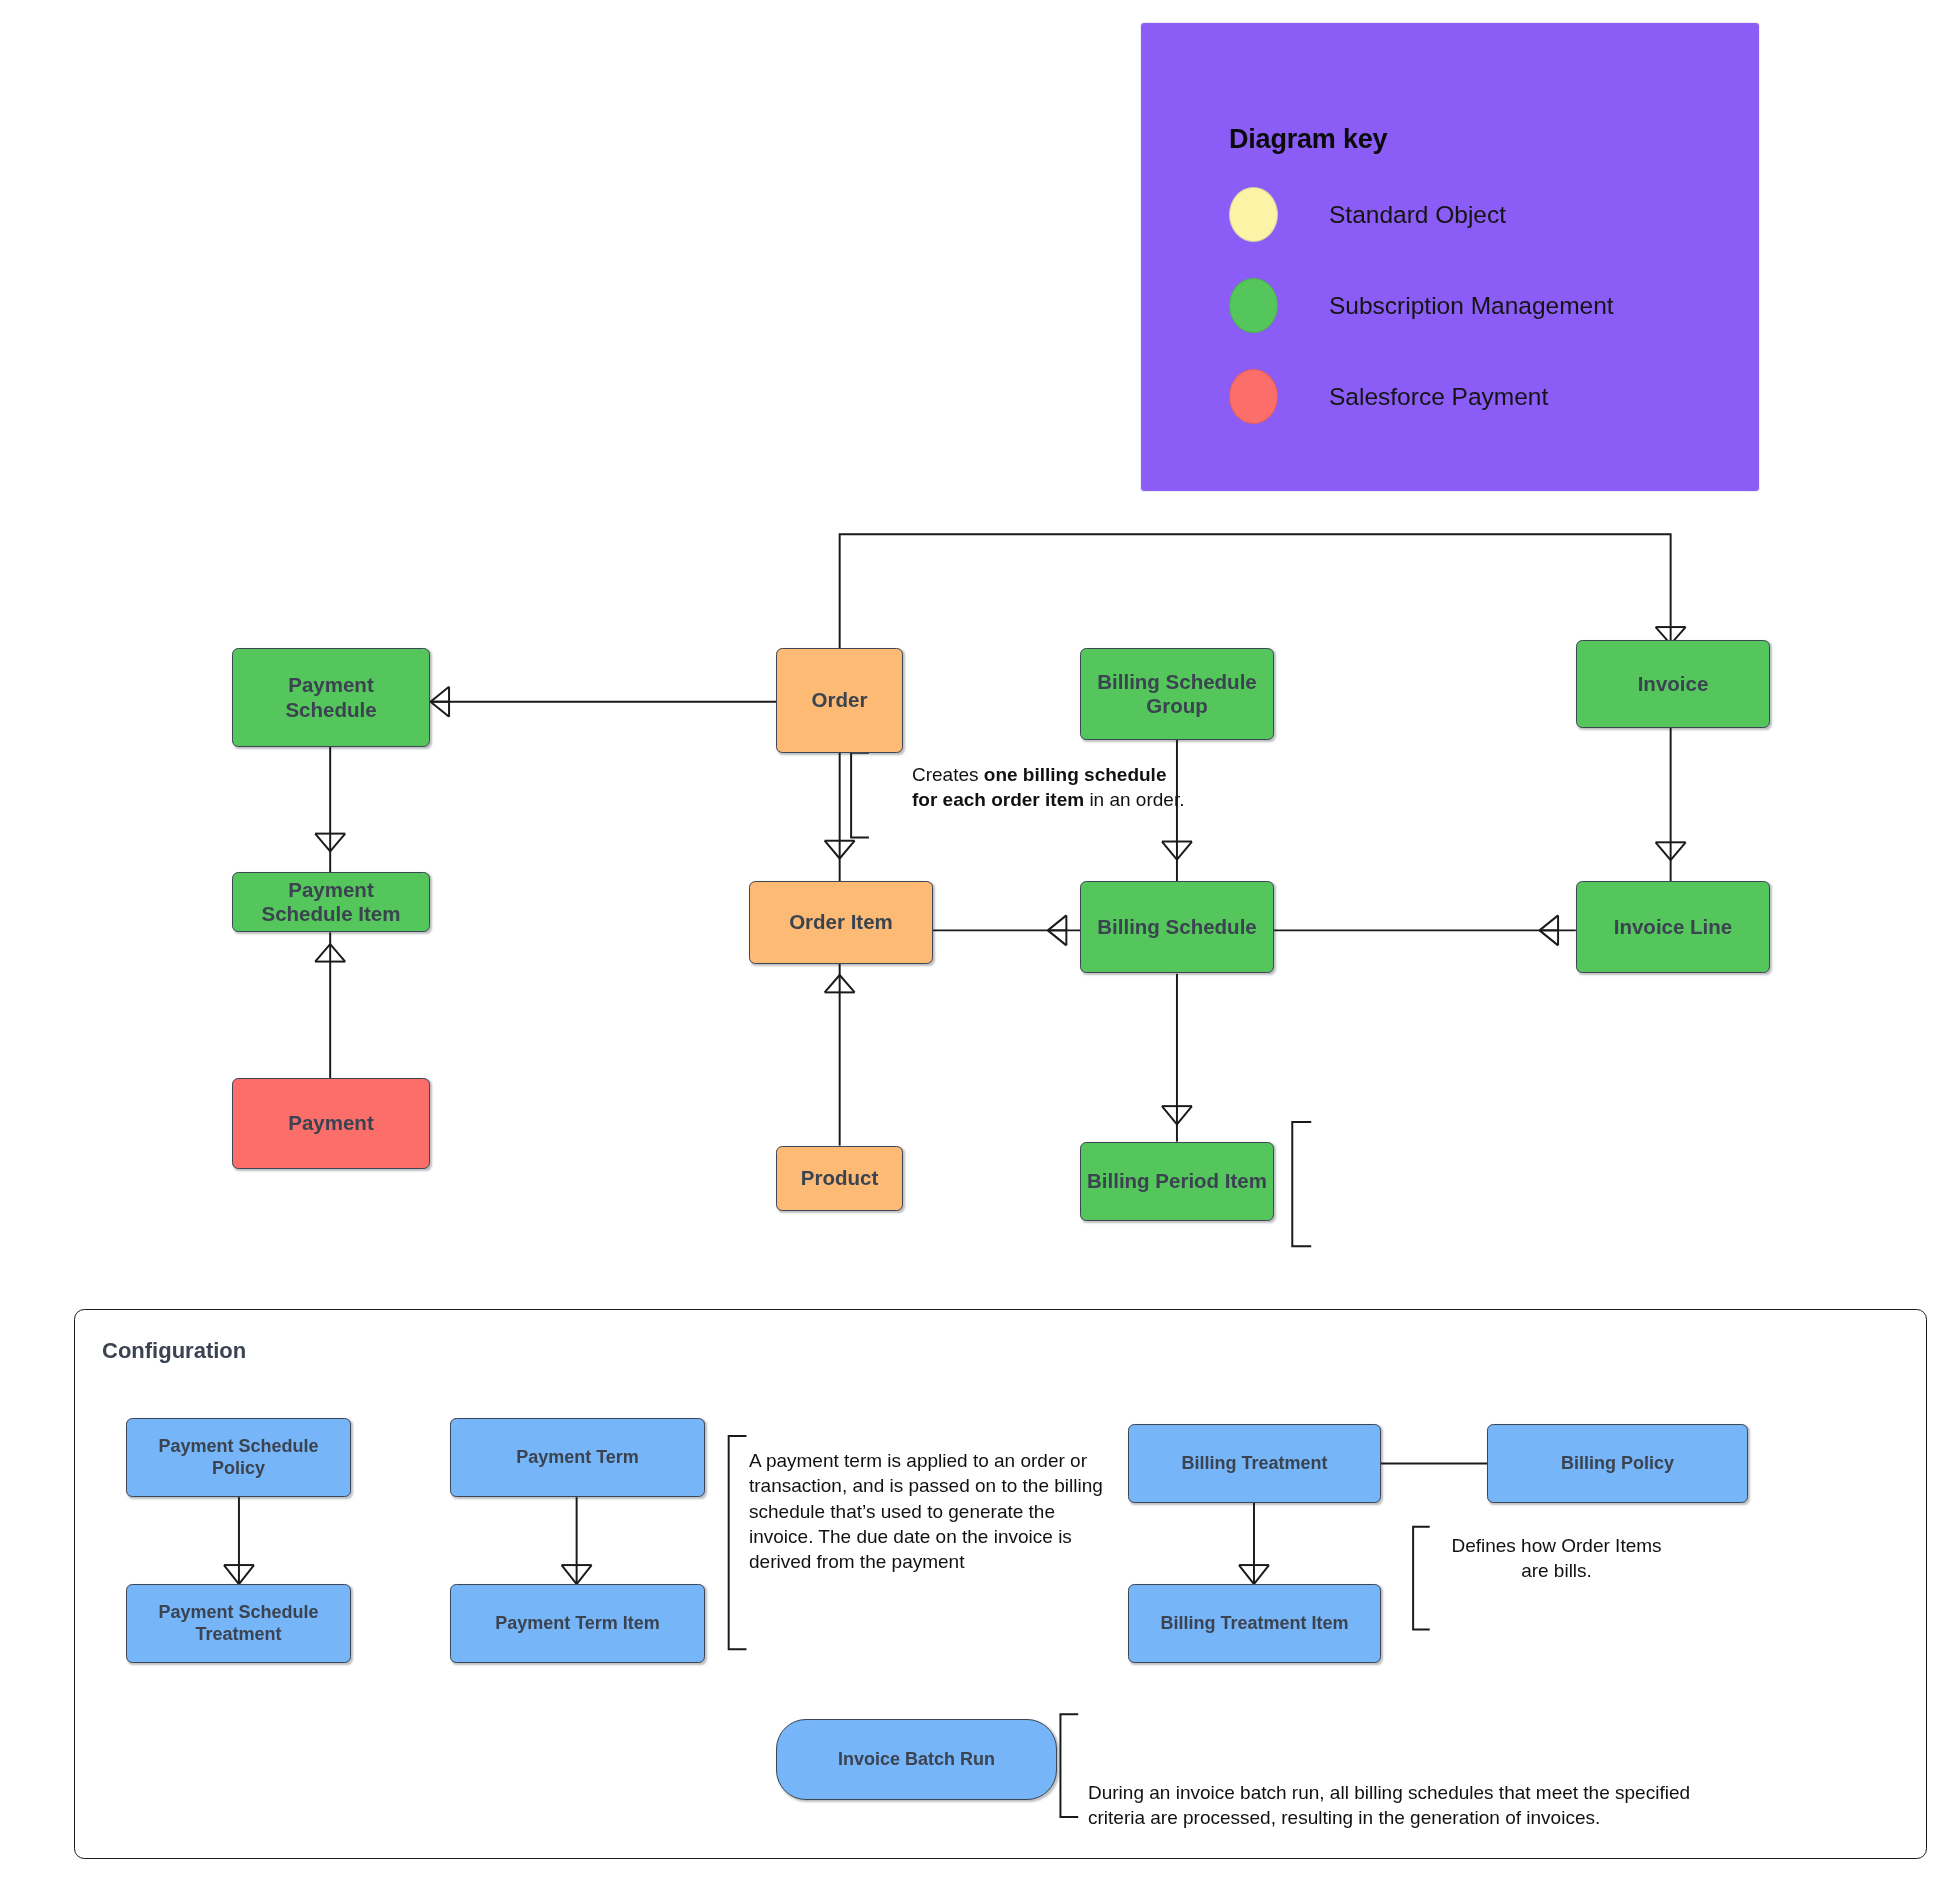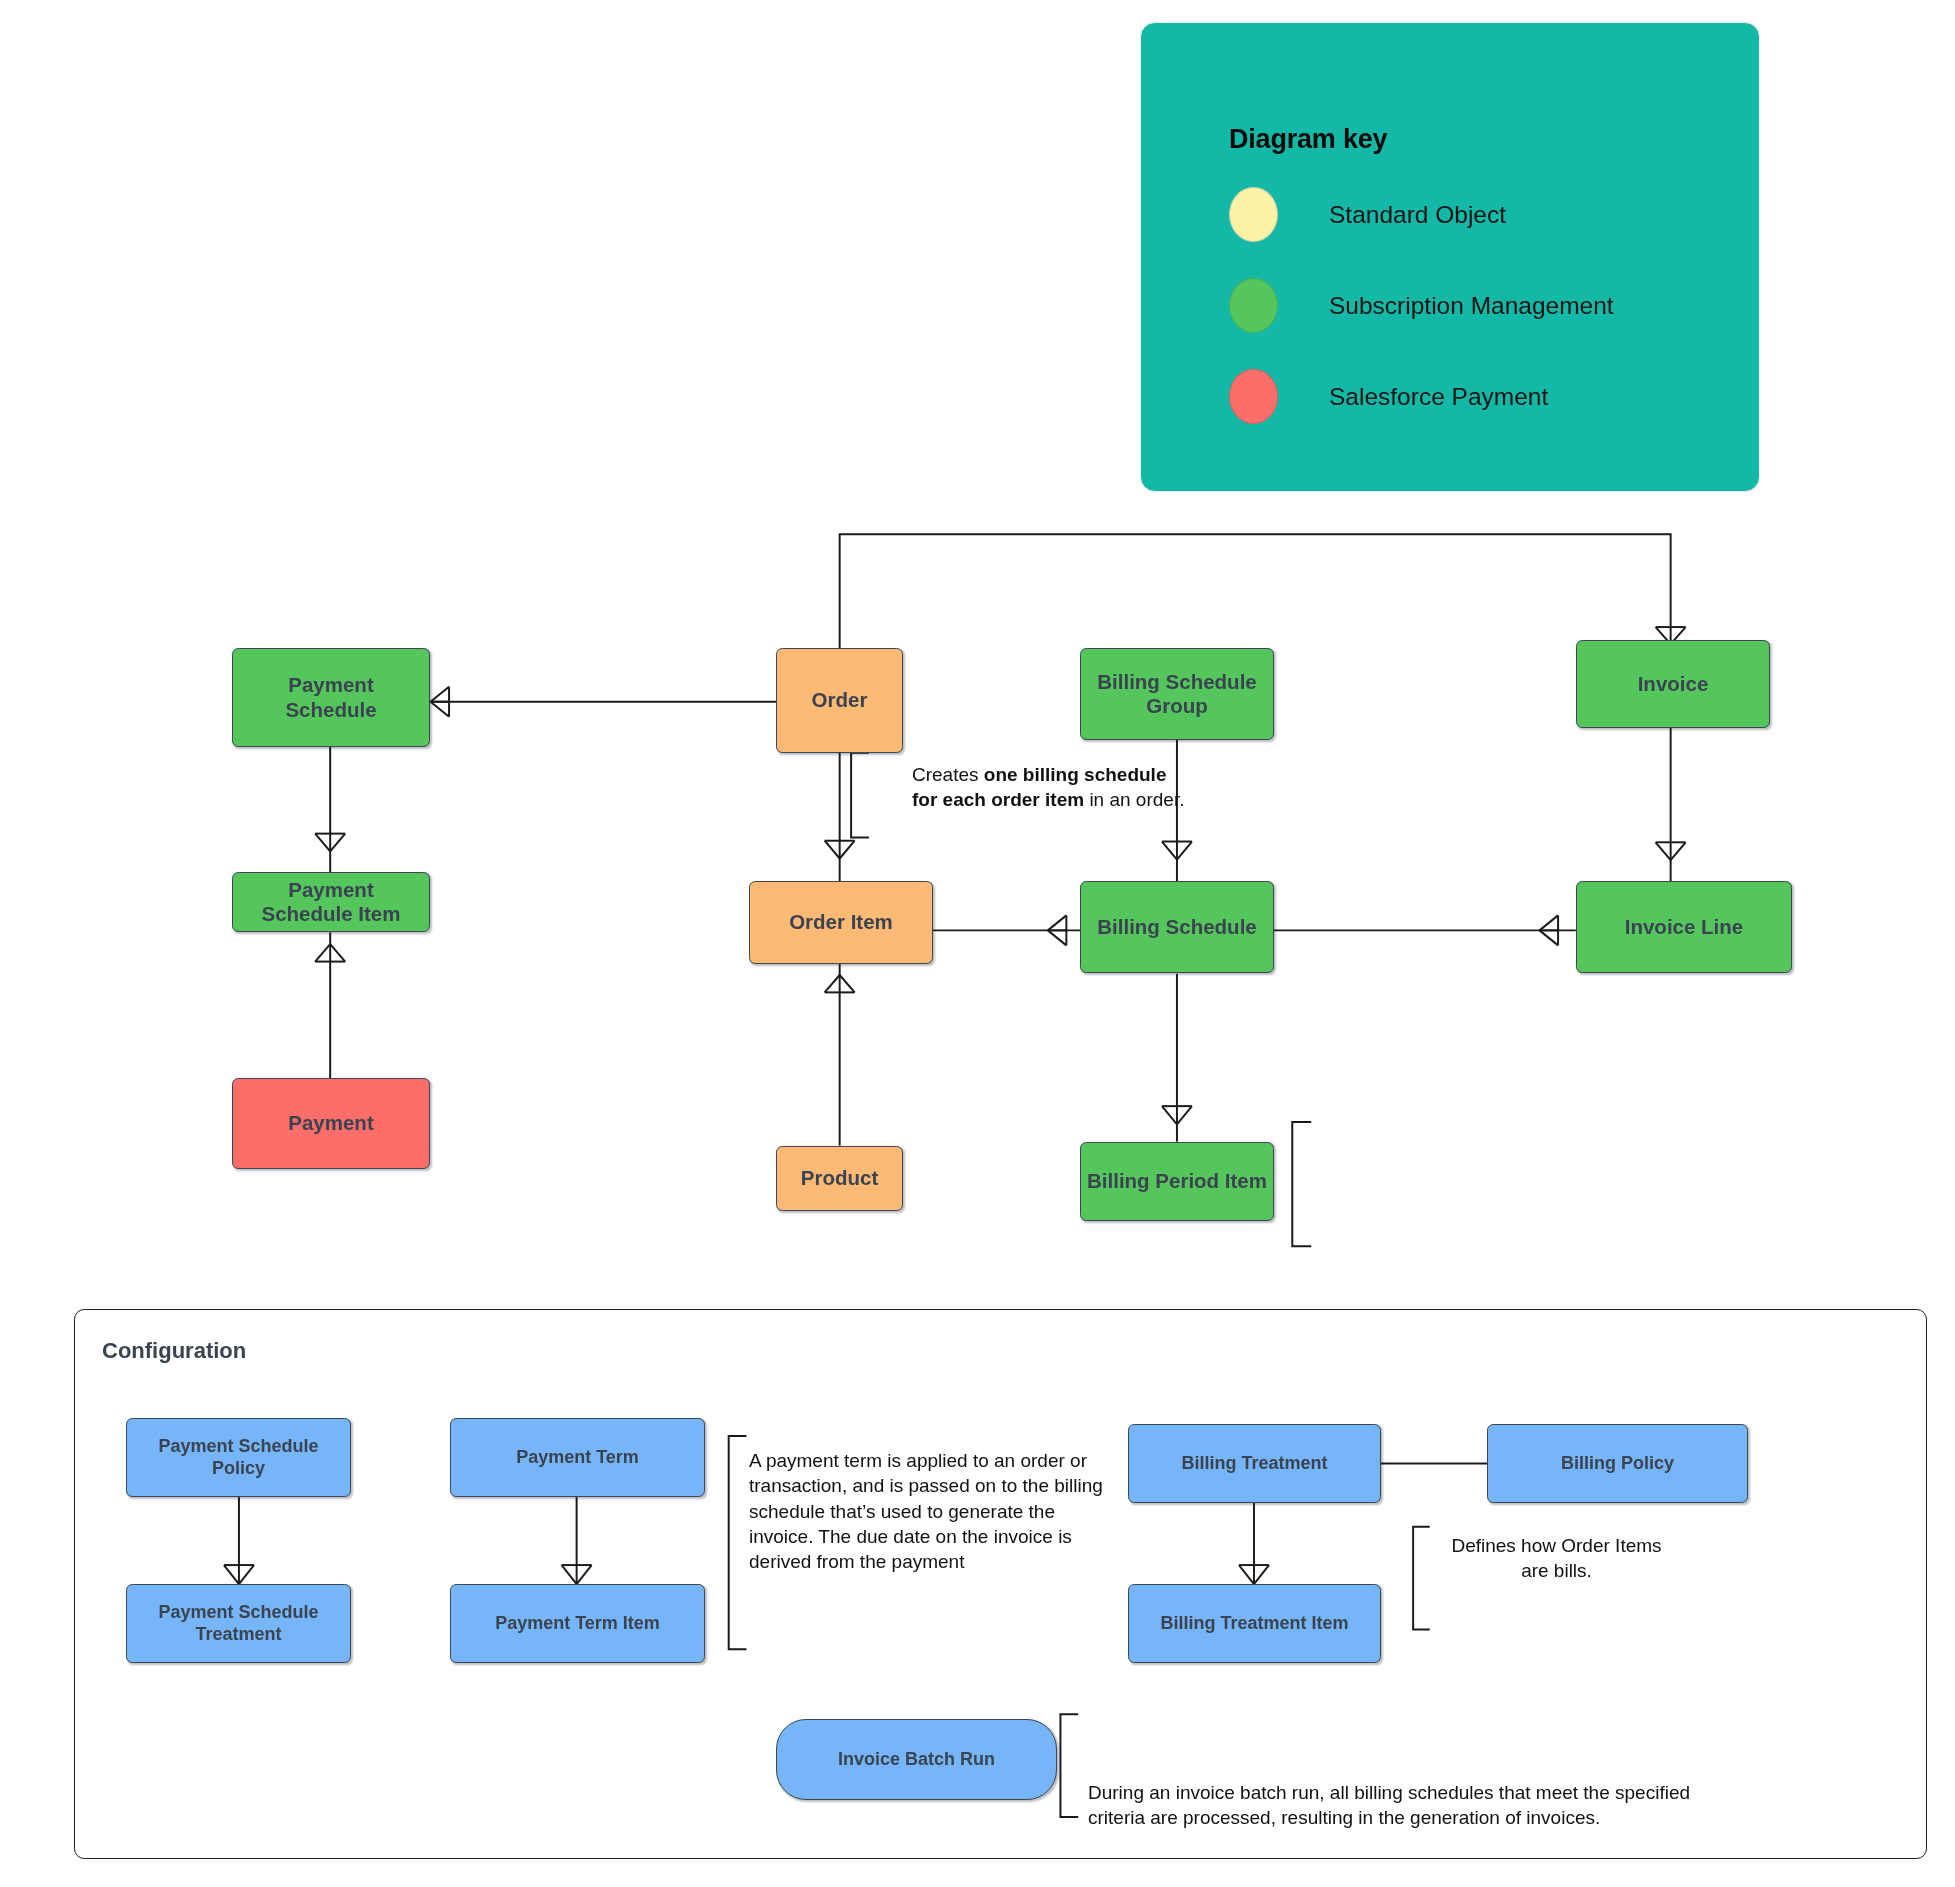--- a/index.html
+++ b/index.html
@@ -3,21 +3,21 @@
 <meta charset="utf-8">
 <style>
   html,body{margin:0;padding:0;background:#ffffff;}
   body{font-family:"Liberation Sans", sans-serif;}
   #root{position:relative;width:1955px;height:1888px;background:#fff;overflow:hidden;}
   svg.layer{position:absolute;left:0;top:0;width:1955px;height:1888px;overflow:visible;}
 
   
   .legend-card{
     position:absolute;left:1140px;top:22px;width:620px;height:470px;
-    background:#14b8a6;border:1.2px solid #eceff3;border-radius:15px;
+    background:#8b5cf6;border:1.2px solid #eceff3;border-radius:4px;
     box-sizing:border-box;
   }
   .legend-title{
     position:absolute;left:88px;top:101px;
     font-size:27px;font-weight:bold;color:#0b0b0b;letter-spacing:-0.2px;
     font-family:"Liberation Sans", sans-serif;
   }
   .legend-row{position:absolute;left:88px;display:flex;align-items:center;}
   .legend-swatch{width:49px;height:55px;border-radius:50%;border:0.8px solid #cfcfa8;box-sizing:border-box;}
   .legend-label{margin-left:51px;font-size:24.5px;color:#141414;white-space:nowrap;}
@@ -216,21 +216,21 @@
 
   <div class="node sub" style="left:1080px;top:648px;width:194px;height:92px;font-size:20.5px;white-space:pre-line;">Billing Schedule
 Group</div>
 
   <div class="node sub" style="left:1080px;top:881px;width:194px;height:92px;font-size:20.5px;">Billing Schedule</div>
 
   <div class="node sub" style="left:1080px;top:1142px;width:194px;height:79px;font-size:20.5px;">Billing Period Item</div>
 
   <div class="node sub" style="left:1576px;top:640px;width:194px;height:88px;font-size:20.5px;">Invoice</div>
 
-  <div class="node sub" style="left:1576px;top:881px;width:216px;height:92px;font-size:20.5px;">Invoice Line</div>
+  <div class="node sub" style="left:1576px;top:881px;width:194px;height:92px;font-size:20.5px;">Invoice Line</div>
 
   <div class="callout" style="left:875px;top:762px;width:277px;height:75px;margin-left:37px;">
     <div class="txt" style="font-size:19px;width:273px;"><span>Creates </span><b>one billing schedule for each order item</b><span> in an order.</span></div>
   </div>
 
 
   <div class="config-panel"></div>
   <div class="config-title">Configuration</div>
 
   <div class="node cfg" style="left:126px;top:1418px;width:225px;height:79px;font-size:18px;white-space:pre-line;">Payment Schedule

